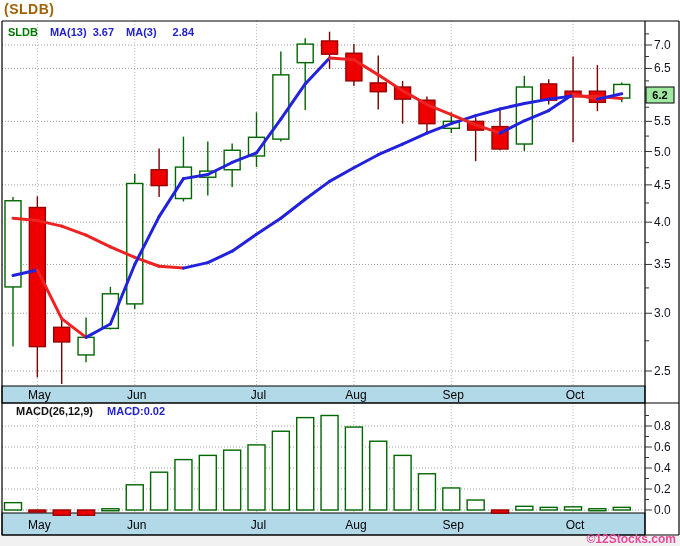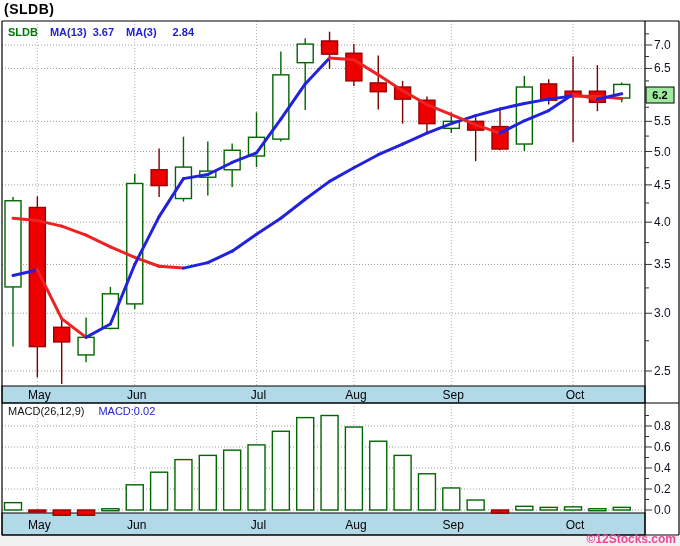--- a/index.html
+++ b/index.html
@@ -1,23 +1,23 @@
 <!DOCTYPE html>
 <html><head>
 <meta charset="utf-8">
 <style>
   html,body{margin:0;padding:0;background:#ffffff;}
   #stage{position:relative;width:680px;height:546px;background:#ffffff;overflow:hidden;
          font-family:"Liberation Sans",sans-serif;}
-  .title{position:absolute;left:4px;top:1px;font-size:14px;font-weight:bold;color:#000000;letter-spacing:.5px;}
+  .title{position:absolute;left:4px;top:1px;font-size:14px;font-weight:bold;color:#a16207;letter-spacing:.5px;}
   .legend{position:absolute;left:8px;top:26px;font-size:11px;font-weight:bold;white-space:nowrap;}
   .legend span{margin-right:12px;}
   .sym{color:#007700;}
   .ma{color:#2222cc;}
-  .macd-legend{position:absolute;left:0;top:405px;font-size:11px;font-weight:normal;white-space:nowrap;padding-left:8px;}
+  .macd-legend{position:absolute;left:8px;top:405px;font-size:11px;font-weight:bold;white-space:nowrap;padding-left:8px;}
   .macd-name{color:#111;}
   .macd-val{color:#2222cc;margin-left:14px;}
   .bottom-band{position:absolute;left:0;top:536px;width:680px;height:10px;background:#f0f0f0;}
   .watermark{position:absolute;right:4px;top:532px;font-size:12px;font-weight:bold;color:#ec4899;}
   svg{position:absolute;left:0;top:0;}
   .axis-label{font-size:12px;fill:#111122;}
   .month-label{font-size:12px;fill:#000;}
   .badge-text{font-size:11px;font-weight:bold;fill:#000;}
 </style>
 </head>

